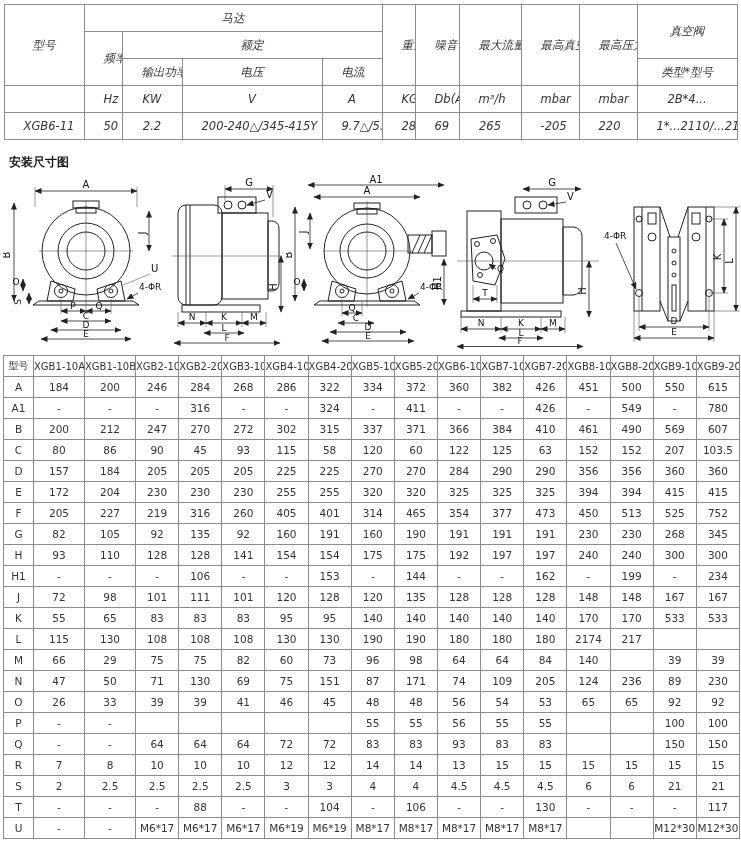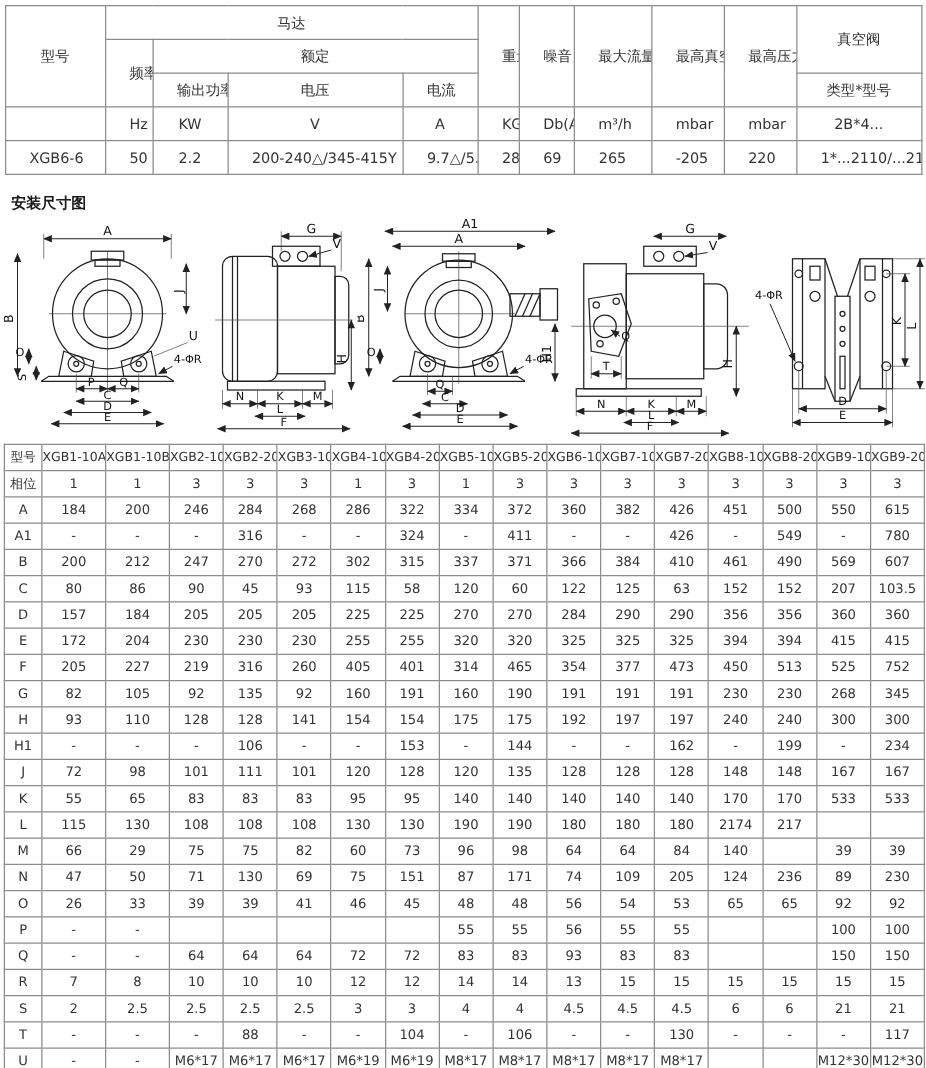--- a/index.html
+++ b/index.html
@@ -2,21 +2,21 @@
 <html><head>
 <meta charset="utf-8">
 <style>
   html,body{margin:0;padding:0;background:#fff;}
   body{width:741px;font-family:"DejaVu Sans","Liberation Sans",sans-serif;color:#333;}
   .wrap{padding:4px 3px 6px 3px;}
   table{border-collapse:collapse;table-layout:fixed;background:#fff;}
   td{border:1px solid #8c8c8c;text-align:center;vertical-align:middle;color:#333;overflow:hidden;white-space:nowrap;}
   
   .spec{width:733px;font-size:11.5px;margin:0 auto;}
-  .spec td{padding:3px 19px;height:20px;}
+  .spec td{padding:3px 19px;height:20px;font-style:italic;}
   
   .sect{font-size:12px;font-weight:bold;color:#1a1a1a;margin:14px 0 4px 6px;}
   
   .diagrams{display:flex;align-items:flex-start;justify-content:space-between;width:741px;height:176px;}
   svg{display:block;}
   .ln{stroke:#222;stroke-width:1;fill:none;}
   .thin{stroke:#555;stroke-width:0.6;fill:none;}
   .dim{stroke:#222;stroke-width:0.8;fill:none;}
   .lbl{font-size:10px;fill:#111;font-family:"DejaVu Sans","Liberation Sans",sans-serif;}
   .lbs{font-size:9px;fill:#111;font-family:"DejaVu Sans","Liberation Sans",sans-serif;}
@@ -83,21 +83,21 @@
       <td>V</td>
       <td>A</td>
       <td>KG</td>
       <td>Db(A)</td>
       <td>m³/h</td>
       <td>mbar</td>
       <td>mbar</td>
       <td>2B*4...</td>
     </tr>
     <tr>
-      <td>XGB6-6</td>
+      <td>XGB6-11</td>
       <td>50</td>
       <td>2.2</td>
       <td>200-240△/345-415Y</td>
       <td>9.7△/5.6Y</td>
       <td>28</td>
       <td>69</td>
       <td>265</td>
       <td>-205</td>
       <td>220</td>
       <td>1*...2110/...2145</td>
@@ -343,39 +343,20 @@
           <td>XGB5-20</td>
           <td>XGB6-10</td>
           <td>XGB7-10</td>
           <td>XGB7-20</td>
           <td>XGB8-10</td>
           <td>XGB8-20</td>
           <td>XGB9-10</td>
           <td>XGB9-20</td>
         </tr>
         <tr>
-          <td>相位</td>
-          <td>1</td>
-          <td>1</td>
-          <td>3</td>
-          <td>3</td>
-          <td>3</td>
-          <td>1</td>
-          <td>3</td>
-          <td>1</td>
-          <td>3</td>
-          <td>3</td>
-          <td>3</td>
-          <td>3</td>
-          <td>3</td>
-          <td>3</td>
-          <td>3</td>
-          <td>3</td>
-        </tr>
-        <tr>
           <td>A</td>
           <td>184</td>
           <td>200</td>
           <td>246</td>
           <td>284</td>
           <td>268</td>
           <td>286</td>
           <td>322</td>
           <td>334</td>
           <td>372</td>

